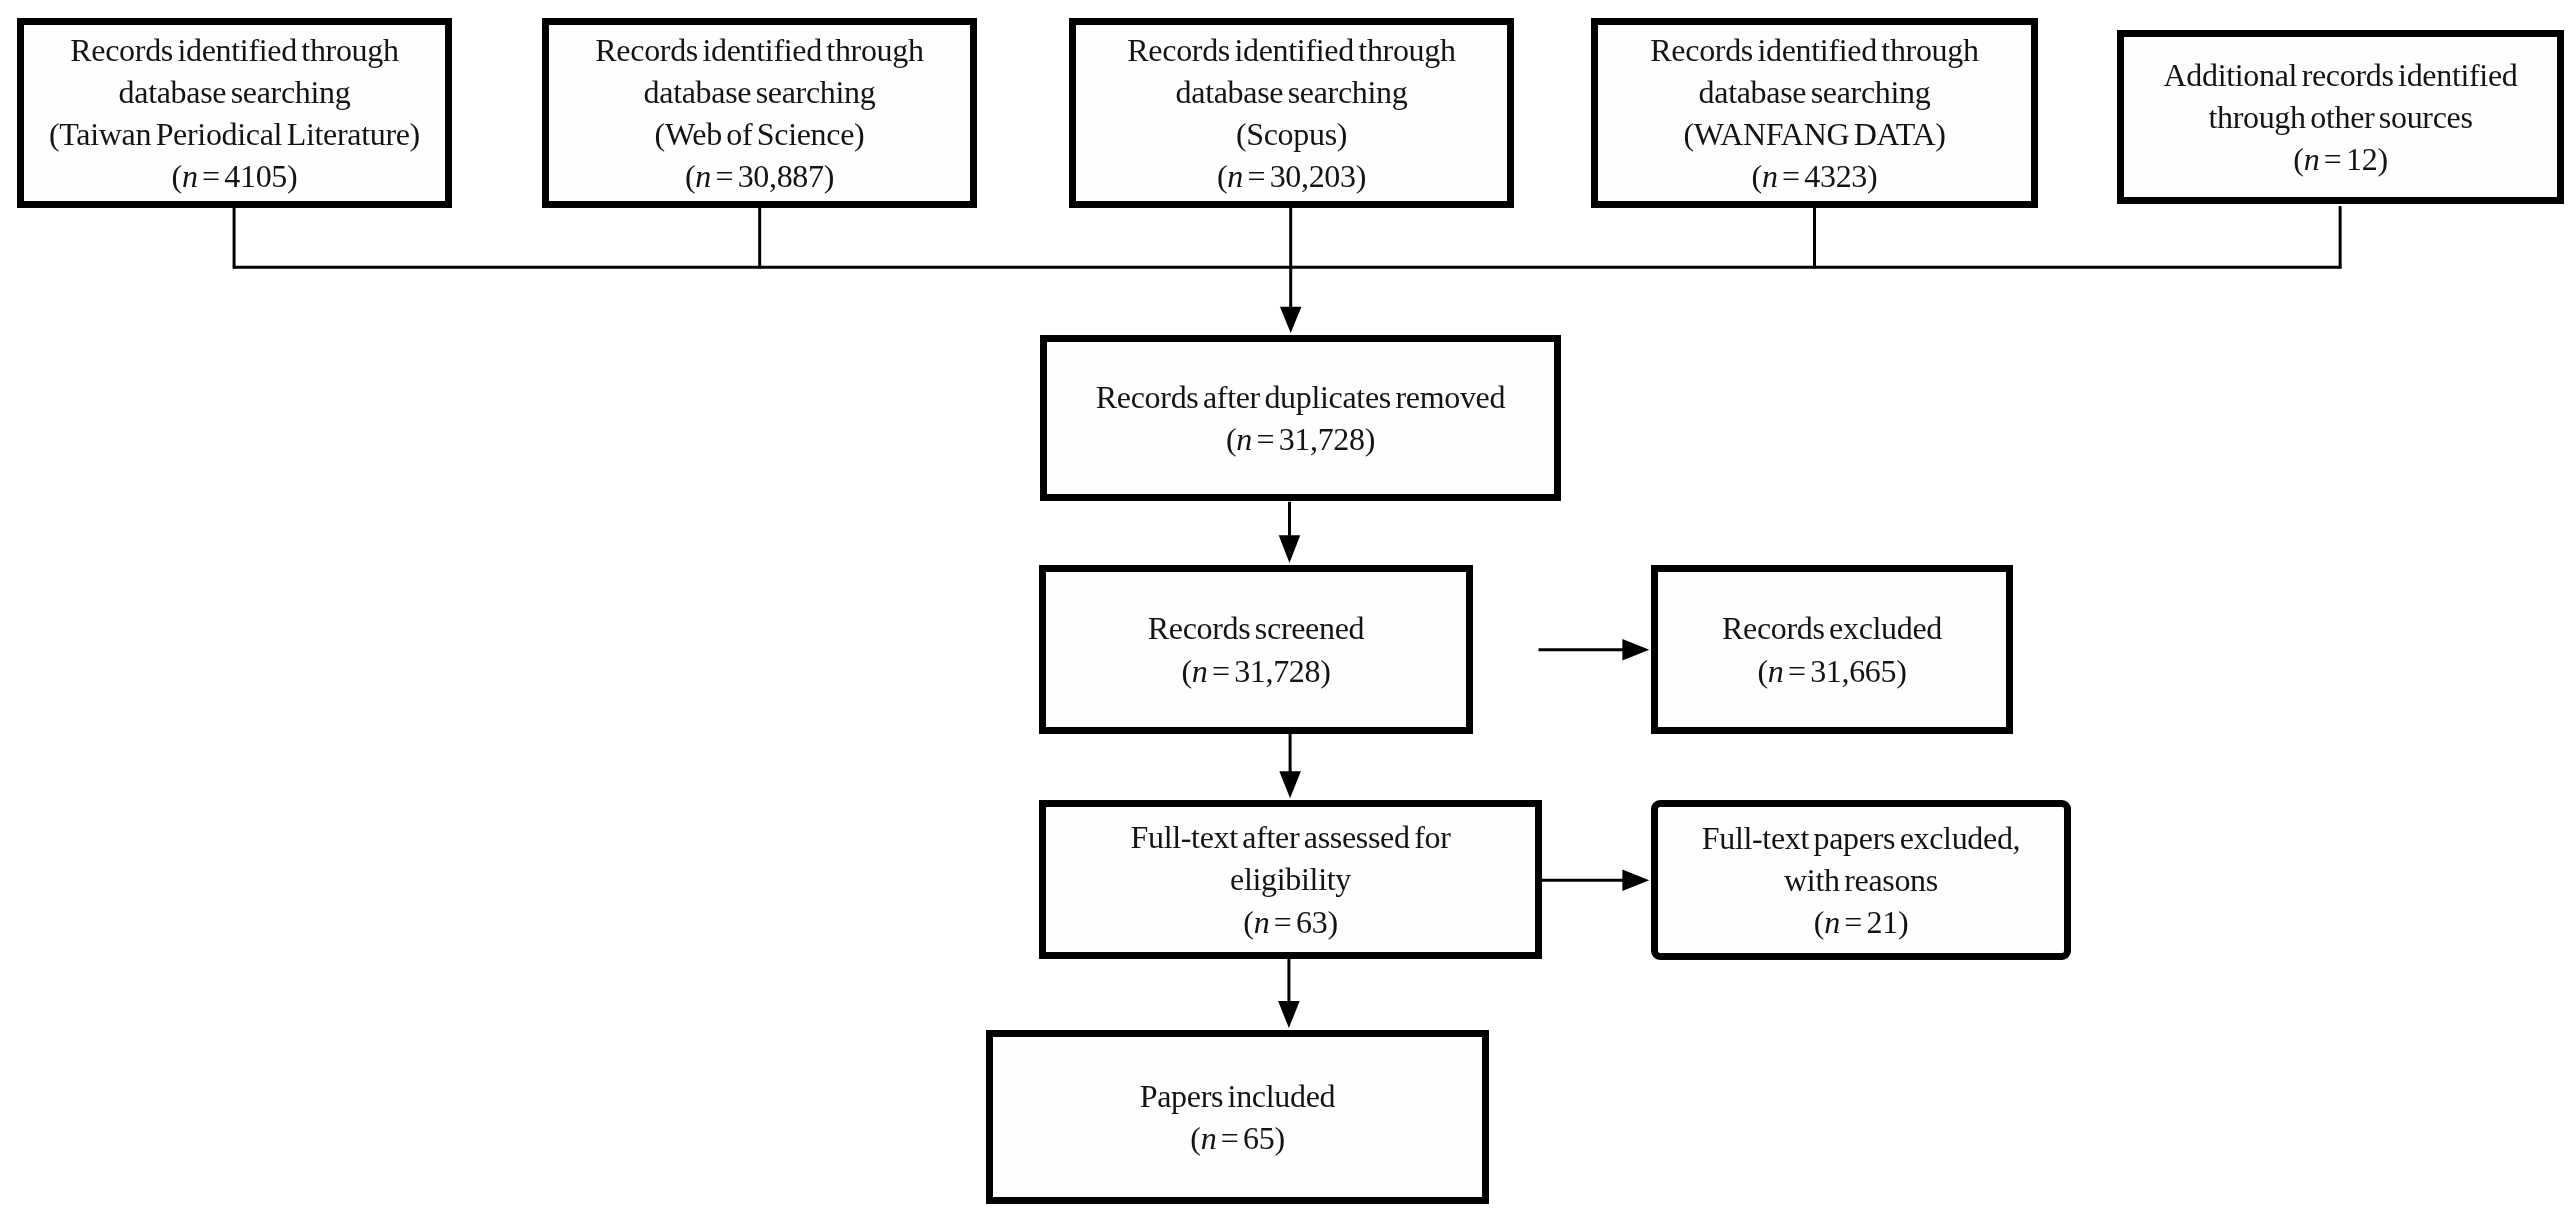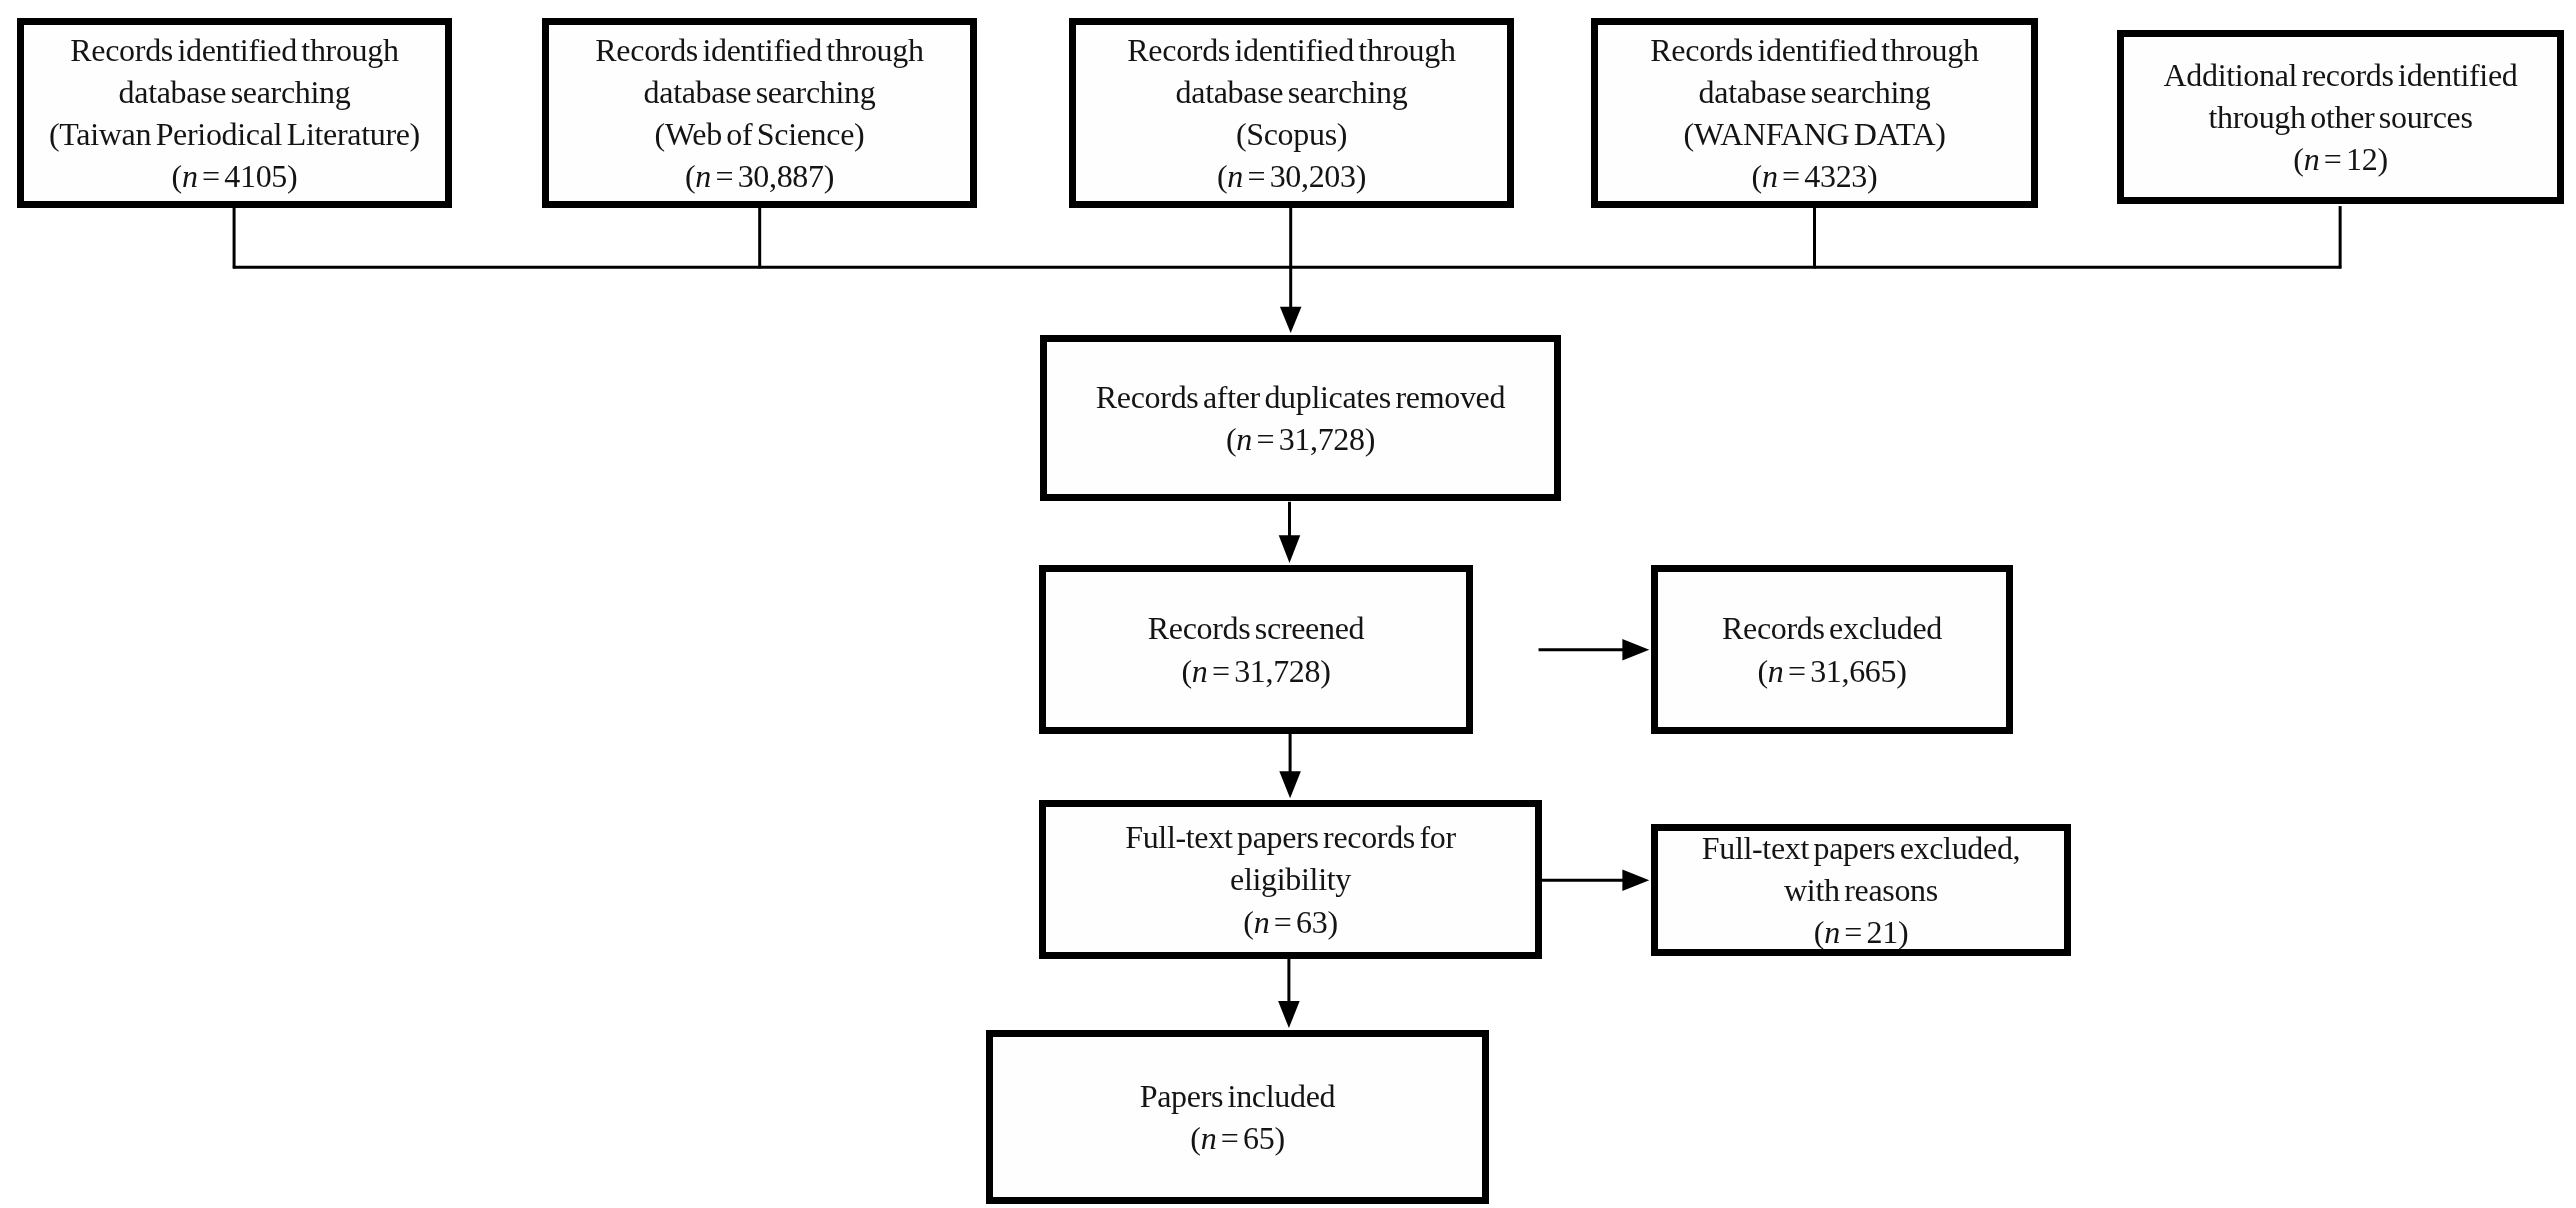--- a/index.html
+++ b/index.html
@@ -125,26 +125,26 @@
     <div class="label">Records screened</div>
     <div class="count"><span>(</span><i>n</i><span> = </span><span>31,728</span><span>)</span></div>
   </div>
 
   <div class="box" style="left:1651px; top:565px; width:362px; height:169px;">
     <div class="label">Records excluded</div>
     <div class="count"><span>(</span><i>n</i><span> = </span><span>31,665</span><span>)</span></div>
   </div>
 
   <div class="box" style="left:1039px; top:800px; width:503px; height:159px;">
-    <div class="label">Full-text papers records for
+    <div class="label">Full-text after assessed for
 eligibility</div>
     <div class="count"><span>(</span><i>n</i><span> = </span><span>63</span><span>)</span></div>
   </div>
 
-  <div class="box" style="left:1651px; top:824px; width:420px; height:132px;">
+  <div class="box" style="left:1651px; top:800px; width:420px; height:160px;border-radius:9px;">
     <div class="label">Full-text papers excluded,
 with reasons</div>
     <div class="count"><span>(</span><i>n</i><span> = </span><span>21</span><span>)</span></div>
   </div>
 
   <div class="box" style="left:986px; top:1030px; width:503px; height:174px;">
     <div class="label">Papers included</div>
     <div class="count"><span>(</span><i>n</i><span> = </span><span>65</span><span>)</span></div>
   </div>
 

